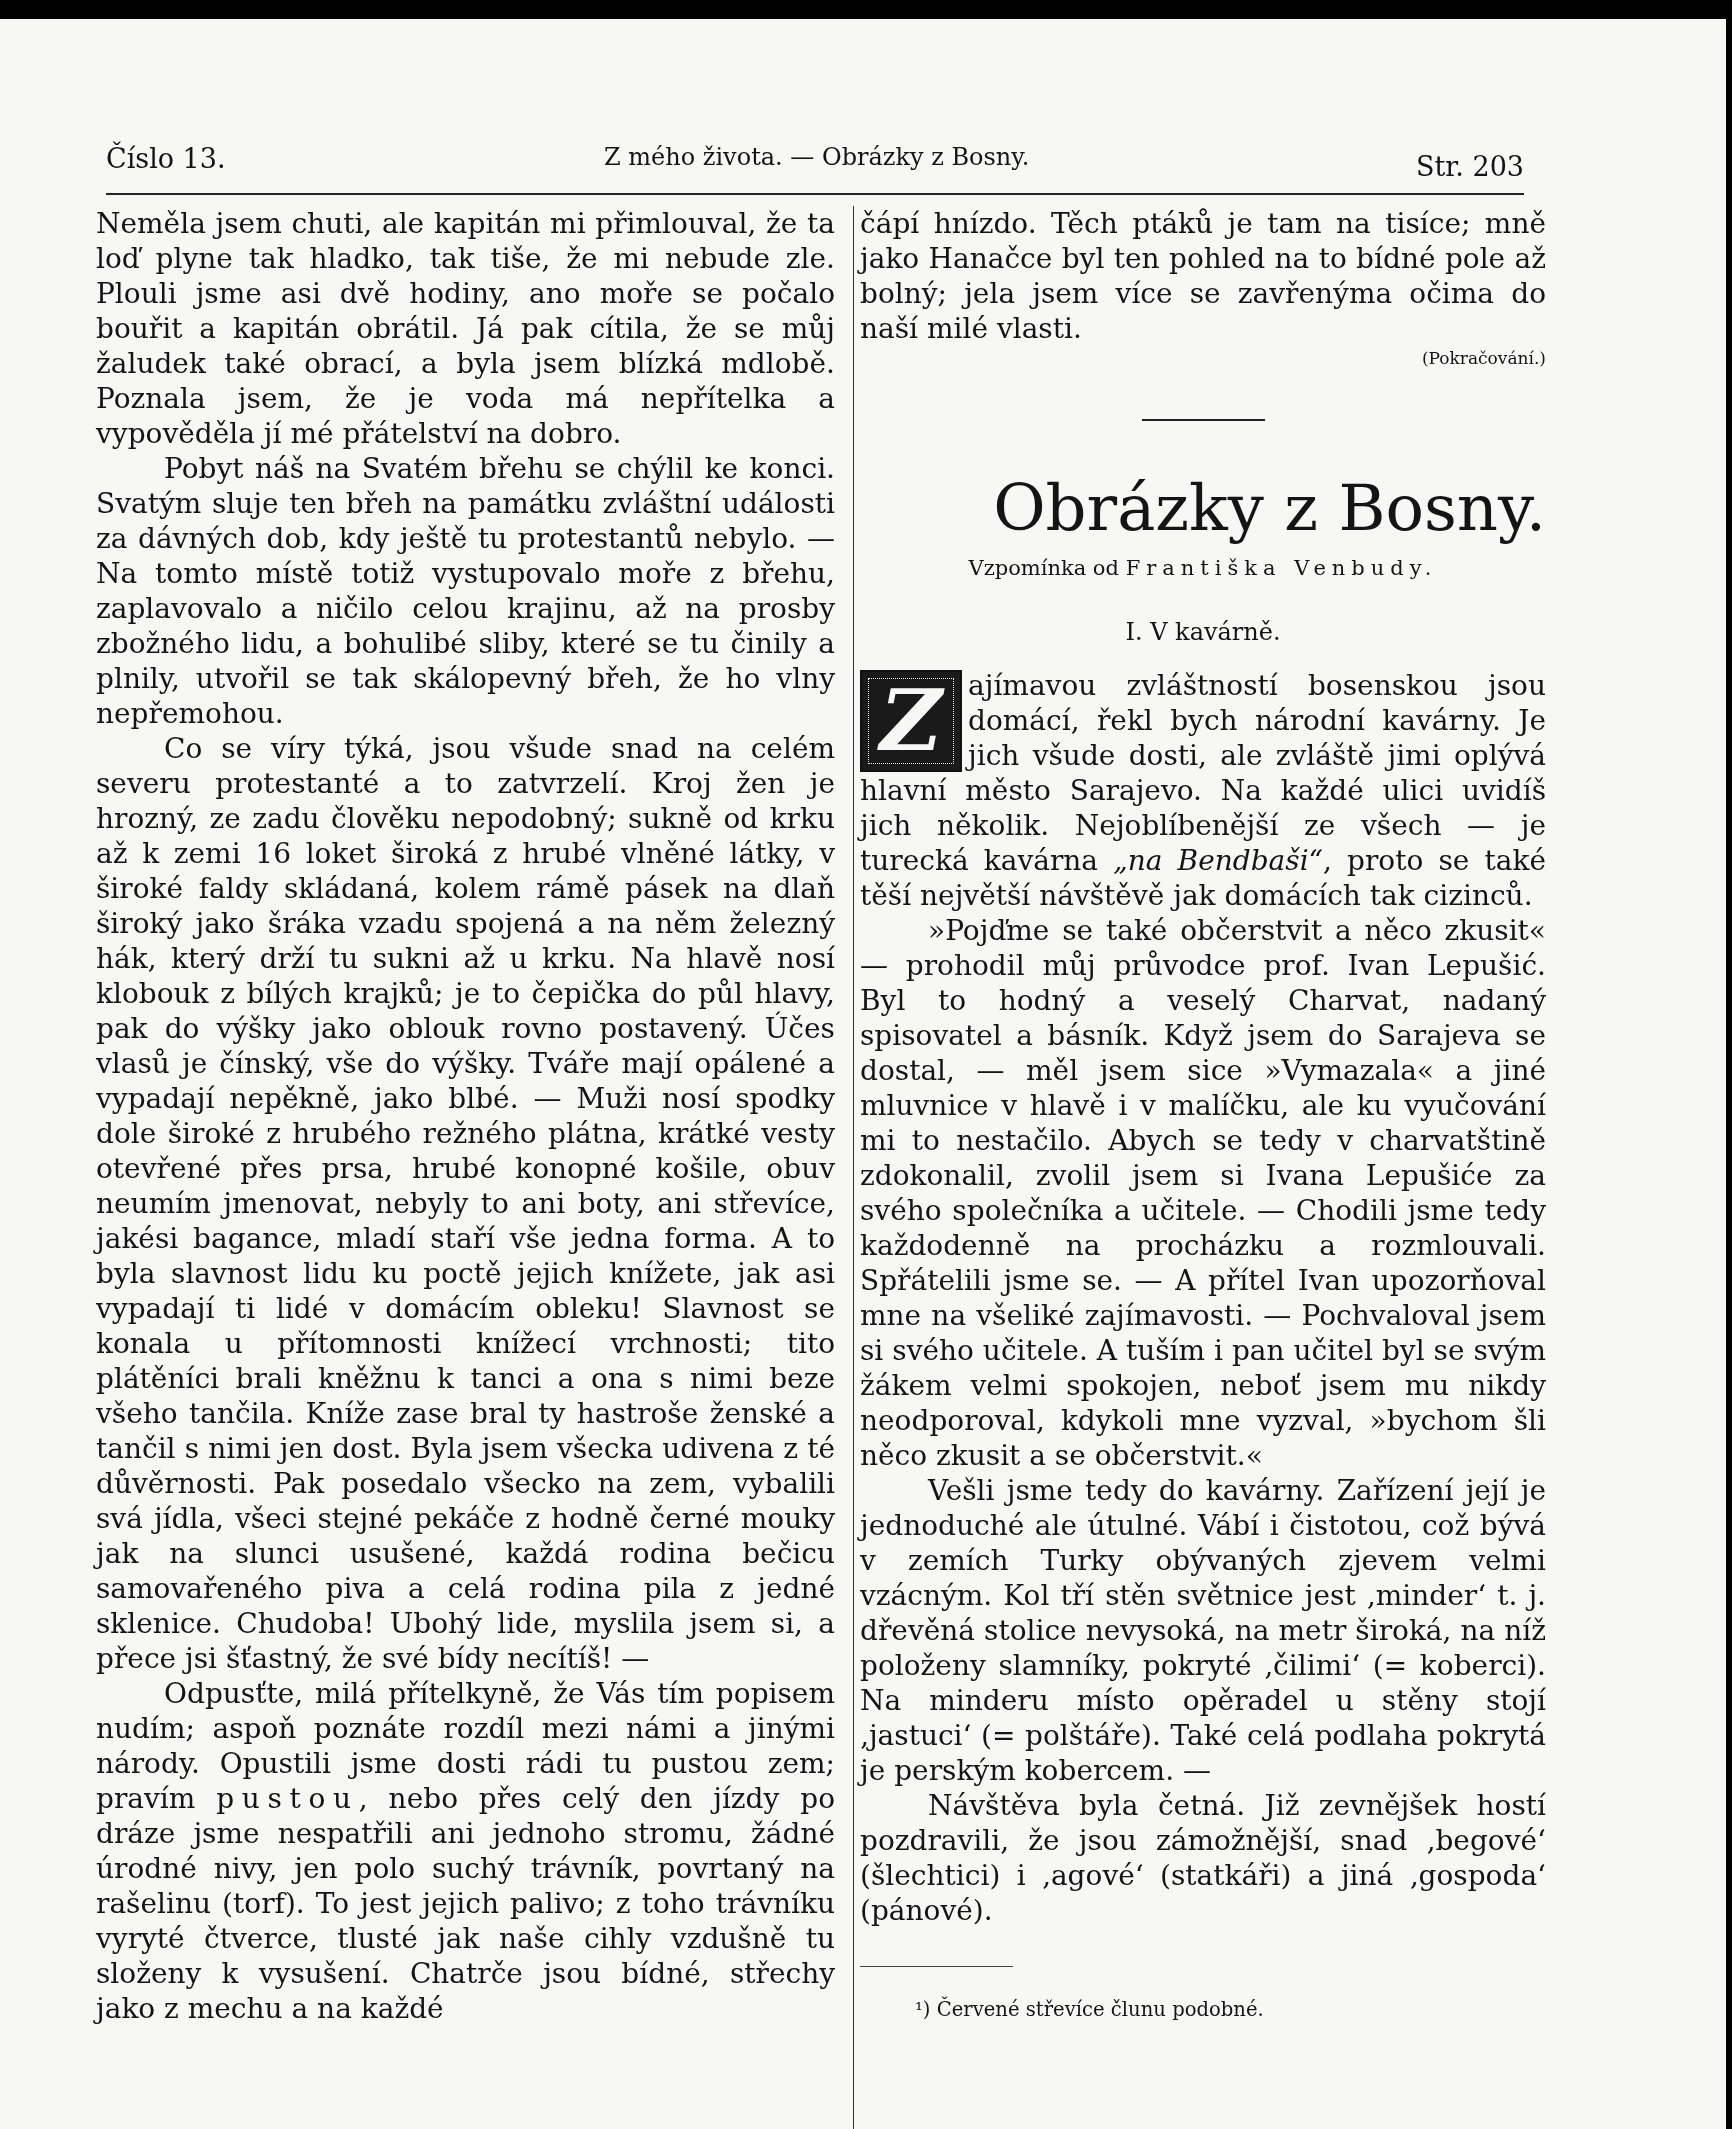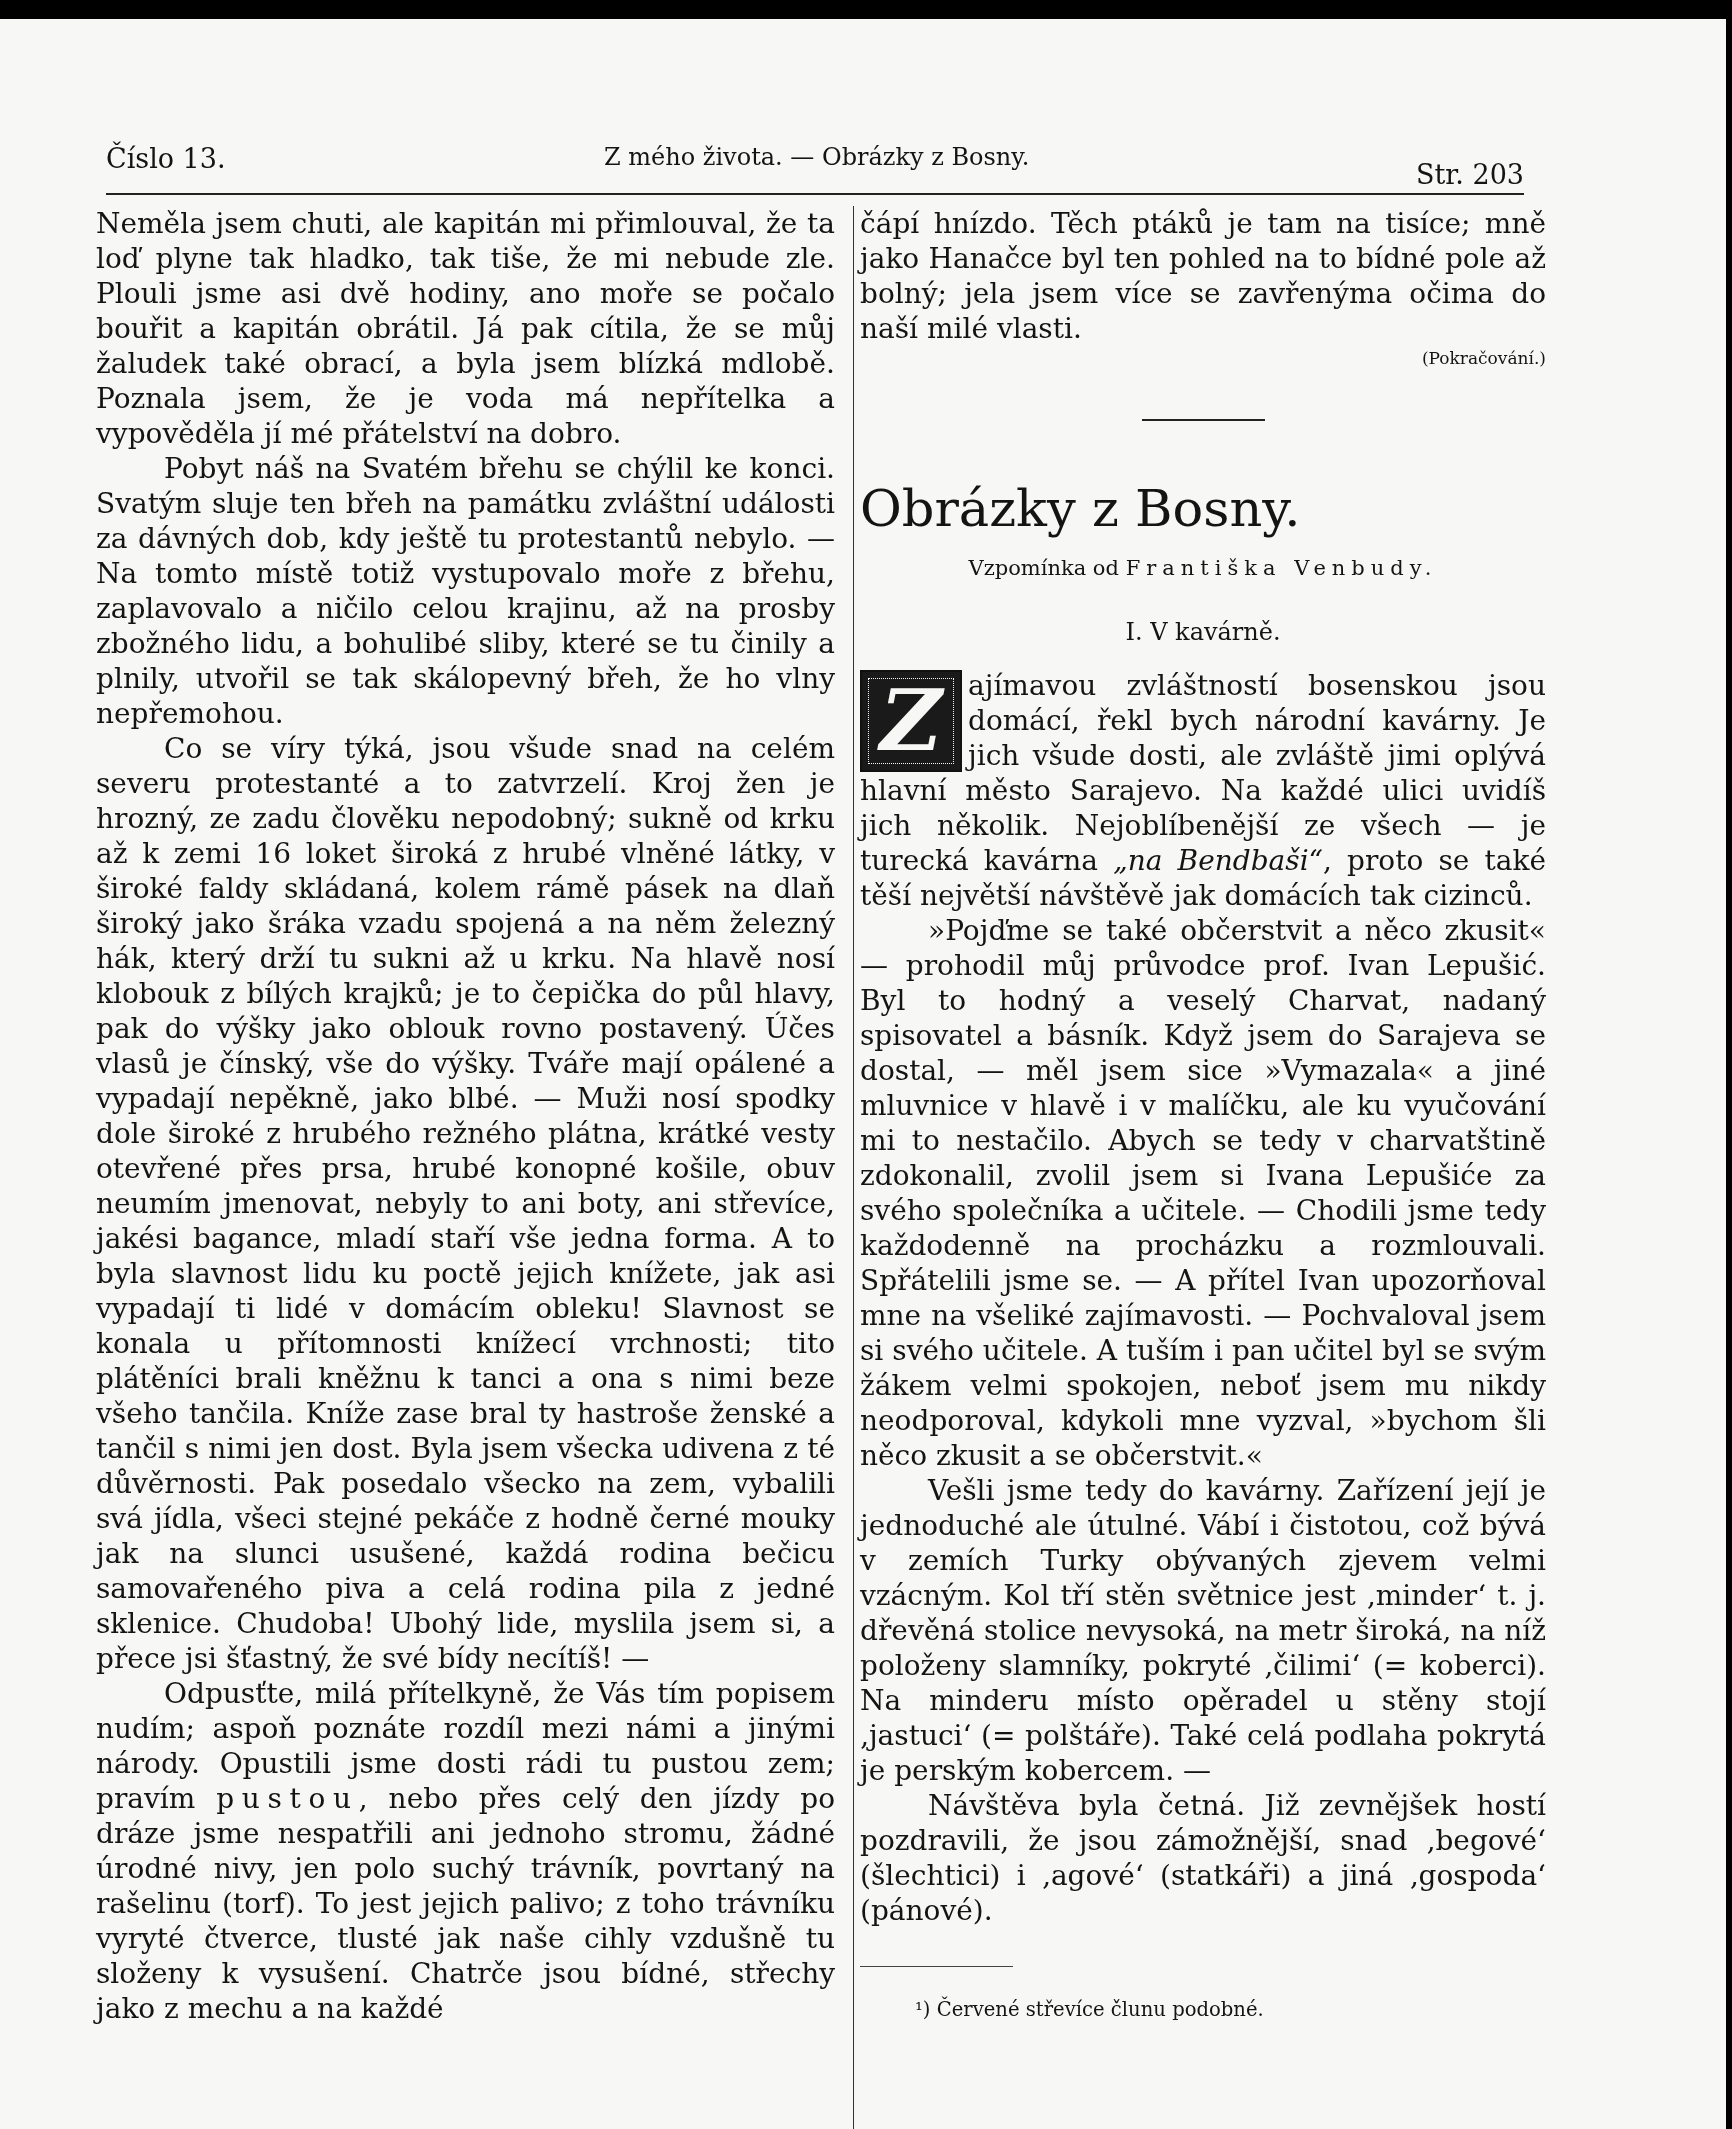--- a/index.html
+++ b/index.html
@@ -18,21 +18,21 @@
     background: #f7f7f6;
   }
   .header {
     position: absolute;
     left: 106px; top: 124px;
     width: 1418px; height: 34px;
     font-size: 27px;
   }
   .header .left { position: absolute; left: 0; top: 0; }
   .header .center { position: absolute; left: 498px; top: 0; font-size: 24px; }
-  .header .right { position: absolute; right: 0; top: 16px; }
+  .header .right { position: absolute; right: 0; top: 8px; }
   .header-rule {
     position: absolute;
     left: 106px; top: 174px;
     width: 1418px; height: 2.1px;
     background: #222;
   }
   .column-divider {
     position: absolute;
     left: 853px; top: 187px;
     width: 1.3px; height: 2065px;
@@ -55,22 +55,22 @@
     text-align: right;
     margin: 0 25.6px 0 0;
     line-height: 25.6px;
   }
   .short-rule {
     width: 123px; height: 2.1px;
     background: #222;
     margin: 47px auto 60px auto;
   }
   .article-title {
-    text-align: left;
-    font-size: 51px;
+    text-align: right;
+    font-size: 64px;
     line-height: 55px;
     margin: 0 0 17px 0;
   }
   .byline {
     text-align: center;
     font-size: 21px;
     line-height: 30px;
     margin: 0 0 30px 0;
   }
   .byline .spaced { letter-spacing: 6px; }

